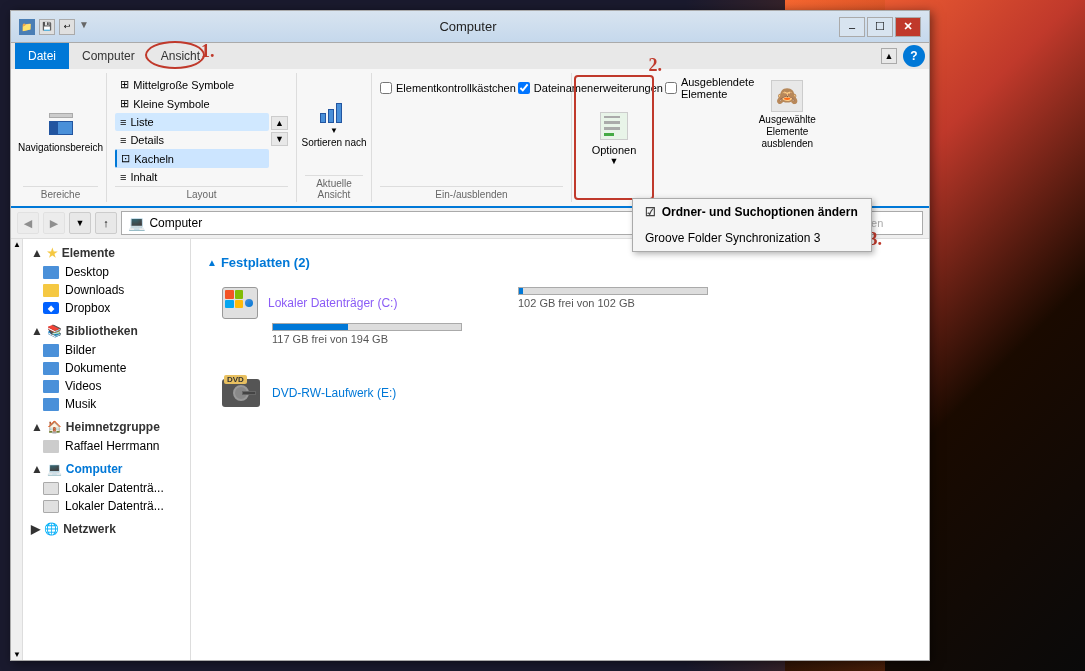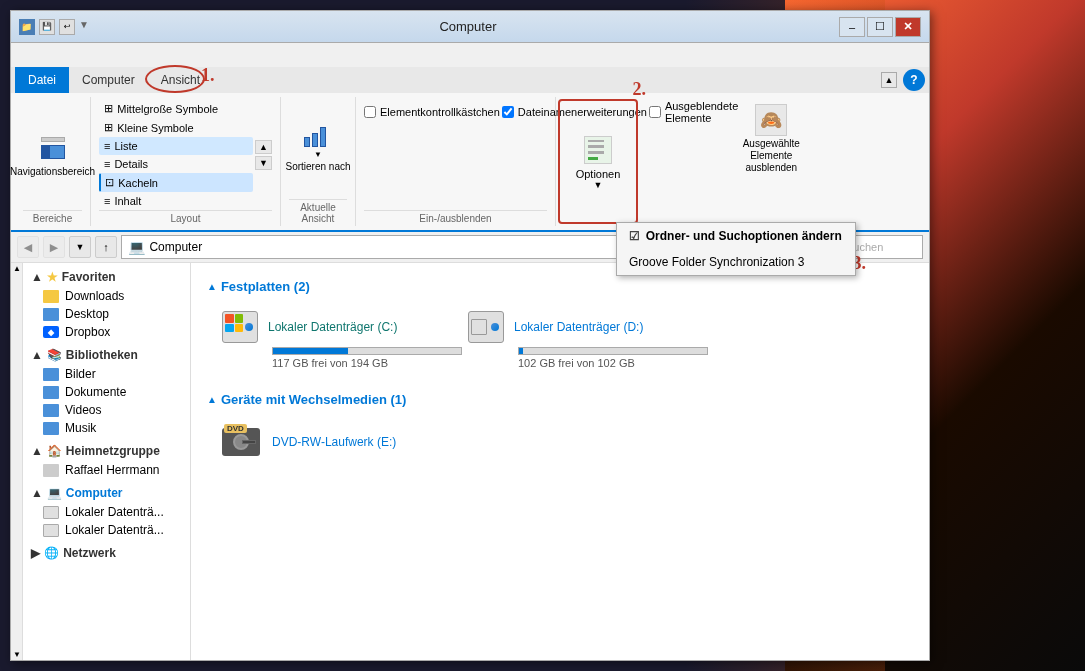--- a/index.html
+++ b/index.html
@@ -423,21 +423,21 @@
     <div class="title-text">Computer</div>
     <div class="window-controls">
       <div class="win-btn">–</div>
       <div class="win-btn">☐</div>
       <div class="win-btn close">✕</div>
     </div>
   </div>
 
   <div class="ribbon">
 
-    <div class="ribbon-tabs" style="position:relative;margin-top:24px;">
+    <div class="ribbon-tabs" style="position:relative;">
       <div class="ribbon-tab" style="background:#0078d7;color:white;padding:5px 12px;">
         <span>Datei</span>
       </div>
       <div class="ribbon-tab">
         <span>Computer</span>
       </div>
       <div class="ribbon-tab" style="position:relative;">
         <span>Ansicht</span>
         
         <div style="position:absolute;top:-3px;left:-4px;width:60px;height:28px;border:2.5px solid #c0392b;border-radius:50%;pointer-events:none;"></div>
@@ -446,21 +446,21 @@
       <div style="position:absolute;left:190px;top:-2px;color:#c0392b;font-size:18px;font-weight:bold;font-family:serif;pointer-events:none;">1.</div>
 
       <div style="margin-left:auto;display:flex;align-items:center;gap:2px;">
         <div style="width:16px;height:16px;border:1px solid #aaa;background:#e8e8e8;display:flex;align-items:center;justify-content:center;font-size:9px;cursor:pointer;">▲</div>
         <div class="help-btn">?</div>
       </div>
     </div>
 
     <div class="ribbon-content" style="position:relative;">
 
-      <div class="ribbon-group" style="width:80px;padding-left:12px;">
+      <div class="ribbon-group" style="width:96px;padding-left:12px;">
         <div class="ribbon-group-content">
           <div class="ribbon-btn-big">
             <div class="btn-icon" style="width:32px;height:32px;display:flex;flex-direction:column;gap:3px;align-items:center;justify-content:center;">
               <div style="width:24px;height:5px;background:#ccc;border:1px solid #aaa;"></div>
               <div style="width:24px;height:14px;background:#4a90d9;border:1px solid #2255a0;display:flex;">
                   <div style="width:8px;background:#2255a0;"></div>
                 </div>
             </div>
             <span style="font-size:10px;white-space:nowrap;">Navigationsbereich</span>
           </div>
@@ -605,29 +605,29 @@
       <div style="width:10px;margin:1px;font-size:8px;text-align:center;cursor:pointer;">▲</div>
       <div style="flex:1;"></div>
       <div style="width:10px;margin:1px;font-size:8px;text-align:center;cursor:pointer;">▼</div>
     </div>
 
     <div class="sidebar">
 
       <div class="sidebar-section-header">
         <span style="margin-right:4px;">▲</span>
         <span style="color:#f5c842;margin-right:4px;">★</span>
-        <span>Favoriten</span>
+        <span>Elemente</span>
+      </div>
+      <div class="sidebar-item">
+        <div style="width:16px;height:13px;background:#4a90d9;border-radius:1px;display:flex;align-items:center;justify-content:center;"></div>
+        <span>Desktop</span>
       </div>
       <div class="sidebar-item">
         <div style="width:16px;height:13px;background:#f5c842;border-radius:1px;"></div>
         <span>Downloads</span>
-      </div>
-      <div class="sidebar-item">
-        <div style="width:16px;height:13px;background:#4a90d9;border-radius:1px;display:flex;align-items:center;justify-content:center;"></div>
-        <span>Desktop</span>
       </div>
       <div class="sidebar-item">
         <div style="width:16px;height:12px;background:#0061ff;border-radius:2px;display:flex;align-items:center;justify-content:center;">
           <span style="color:white;font-size:8px;font-weight:bold;">◆</span>
         </div>
         <span>Dropbox</span>
       </div>
 
       <div class="sidebar-section-header" style="margin-top:4px;">
         <span style="margin-right:4px;">▲</span>
@@ -694,46 +694,37 @@
         <div class="drive-tile">
           <div class="drive-tile-header">
             <div class="icon-hdd" style="position:relative;">
               <div class="windows-logo" style="position:absolute;left:2px;top:2px;">
                 <div class="wl-tl"></div>
                 <div class="wl-tr"></div>
                 <div class="wl-bl"></div>
                 <div class="wl-br"></div>
               </div>
             </div>
-            <span style="font-size:12px;color:#0f766e;">Lokaler Datenträger (C:)</span>
+            <span style="font-size:12px;color:#8b5cf6;">Lokaler Datenträger (C:)</span>
           </div>
           <div class="drive-bar-container" style="width:190px;margin-left:50px;">
             <div class="drive-bar" style="width:40%;"></div>
           </div>
           <div class="drive-info">117 GB frei von 194 GB</div>
         </div>
 
         <div class="drive-tile">
-          <div class="drive-tile-header">
-            <div class="icon-hdd">
-              <div style="width:16px;height:16px;background:#e0e0e0;border:1px solid #999;border-radius:1px;position:absolute;left:2px;"></div>
-            </div>
-            <span style="font-size:12px;color:#0078d7;">Lokaler Datenträger (D:)</span>
-          </div>
           <div class="drive-bar-container" style="width:190px;margin-left:50px;">
             <div class="drive-bar" style="width:2%;"></div>
           </div>
           <div class="drive-info">102 GB frei von 102 GB</div>
         </div>
 
       </div>
 
-      <div class="section-heading">
-        <span>Geräte mit Wechselmedien (1)</span>
-      </div>
 
       <div class="drive-tiles">
         <div class="drive-tile">
           <div class="drive-tile-header">
 
             <div style="width:40px;height:36px;position:relative;">
               <div style="width:38px;height:28px;background:#555;border-radius:3px;position:absolute;top:4px;display:flex;align-items:center;justify-content:center;">
                 <div style="width:16px;height:16px;background:#888;border-radius:50%;border:2px solid #999;"></div>
                 <div style="position:absolute;right:4px;top:50%;transform:translateY(-50%);width:14px;height:4px;background:#444;border:1px solid #666;"></div>
               </div>

